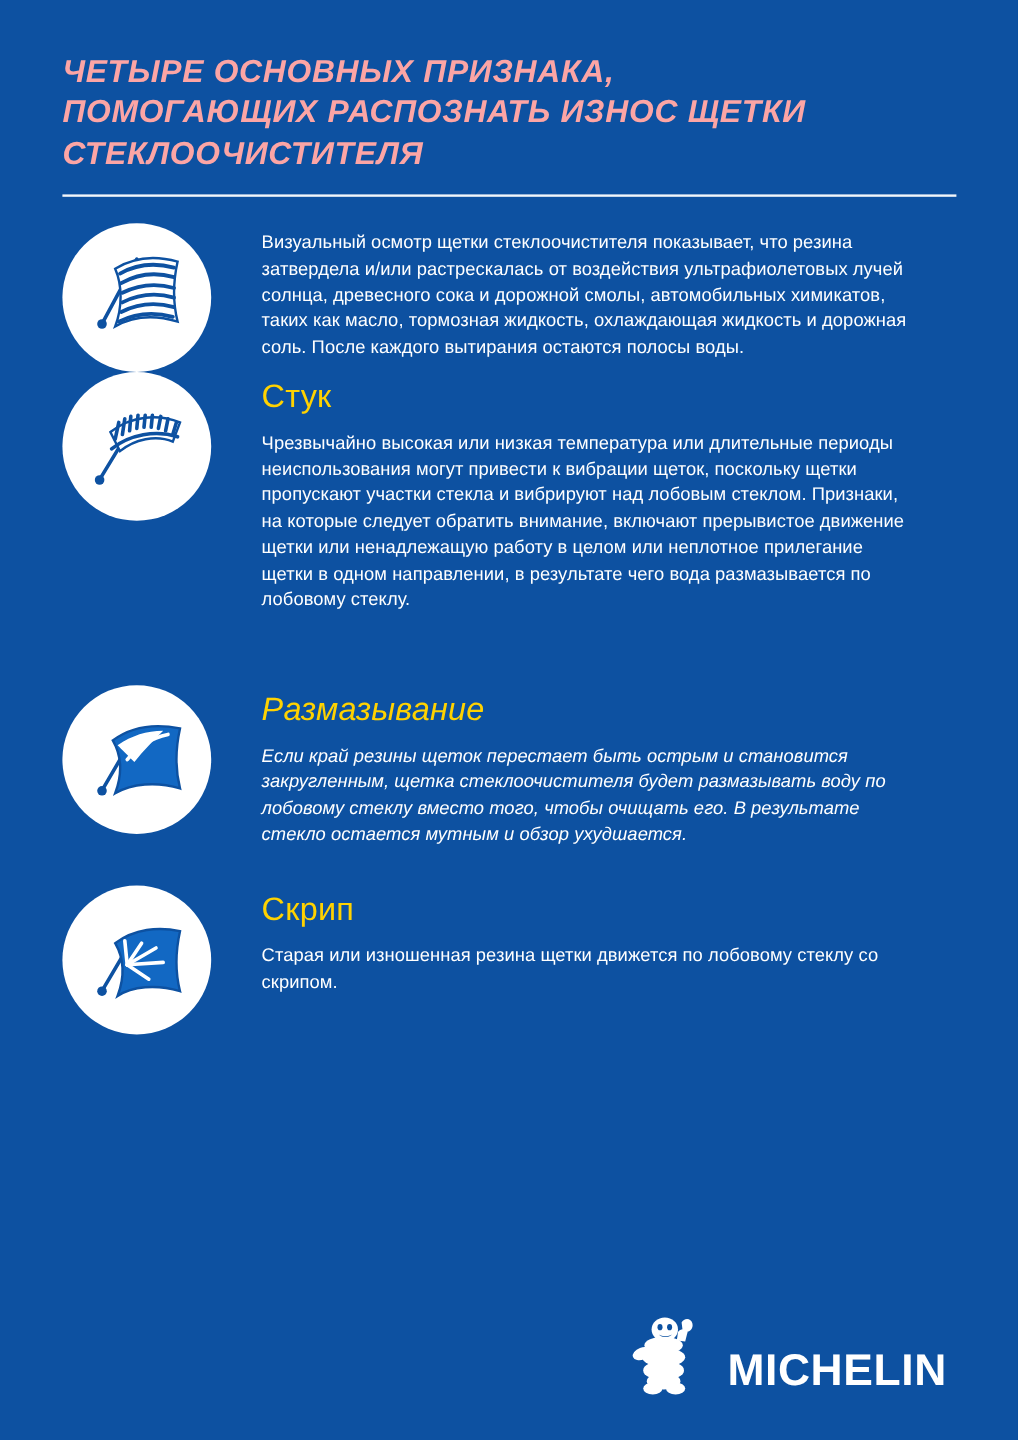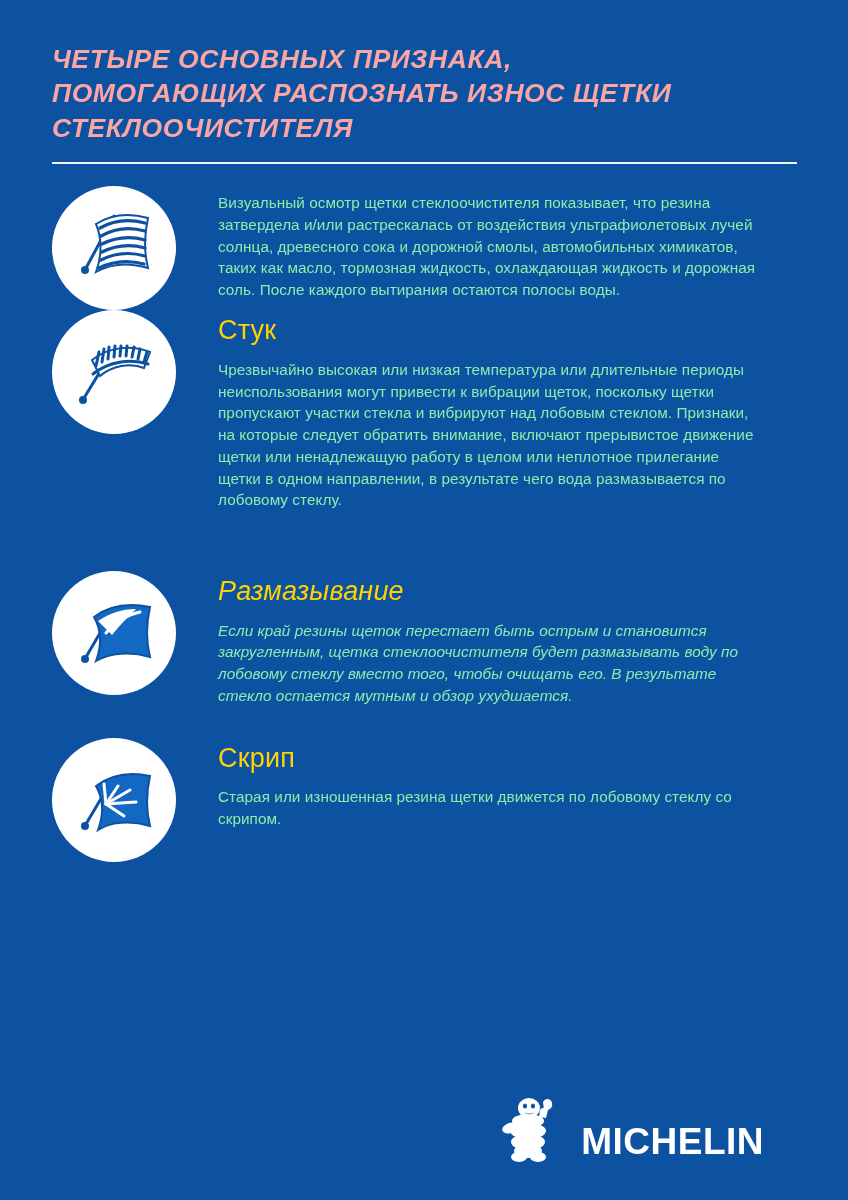--- a/index.html
+++ b/index.html
@@ -79,21 +79,21 @@
   }
   .sec-title {
     color: #ffd200;
     font-size: 27px;
     line-height: 1.1;
     font-weight: normal;
     margin: 0 0 13px 0;
     letter-spacing: 0.2px;
   }
   .sec-body {
-    color: #86efac;
+    color: #ffffff;
     font-size: 15.3px;
     line-height: 1.42;
     margin: 0;
     max-width: 545px;
     letter-spacing: 0.05px;
   }
 
   
   .section.s1 { margin-top: 4px; }
   .section.s2 { }
@@ -107,21 +107,21 @@
 
   
   .footer {
     position: absolute;
     left: 0;
     right: 0;
     bottom: 36px;
     display: flex;
     justify-content: flex-end;
     align-items: center;
-    padding-right: 84px;
+    padding-right: 59px;
   }
   .logo {
     display: flex;
     align-items: flex-end;
     gap: 8px;
   }
   .logo-word {
     color: #ffffff;
     font-size: 37px;
     font-weight: bold;

